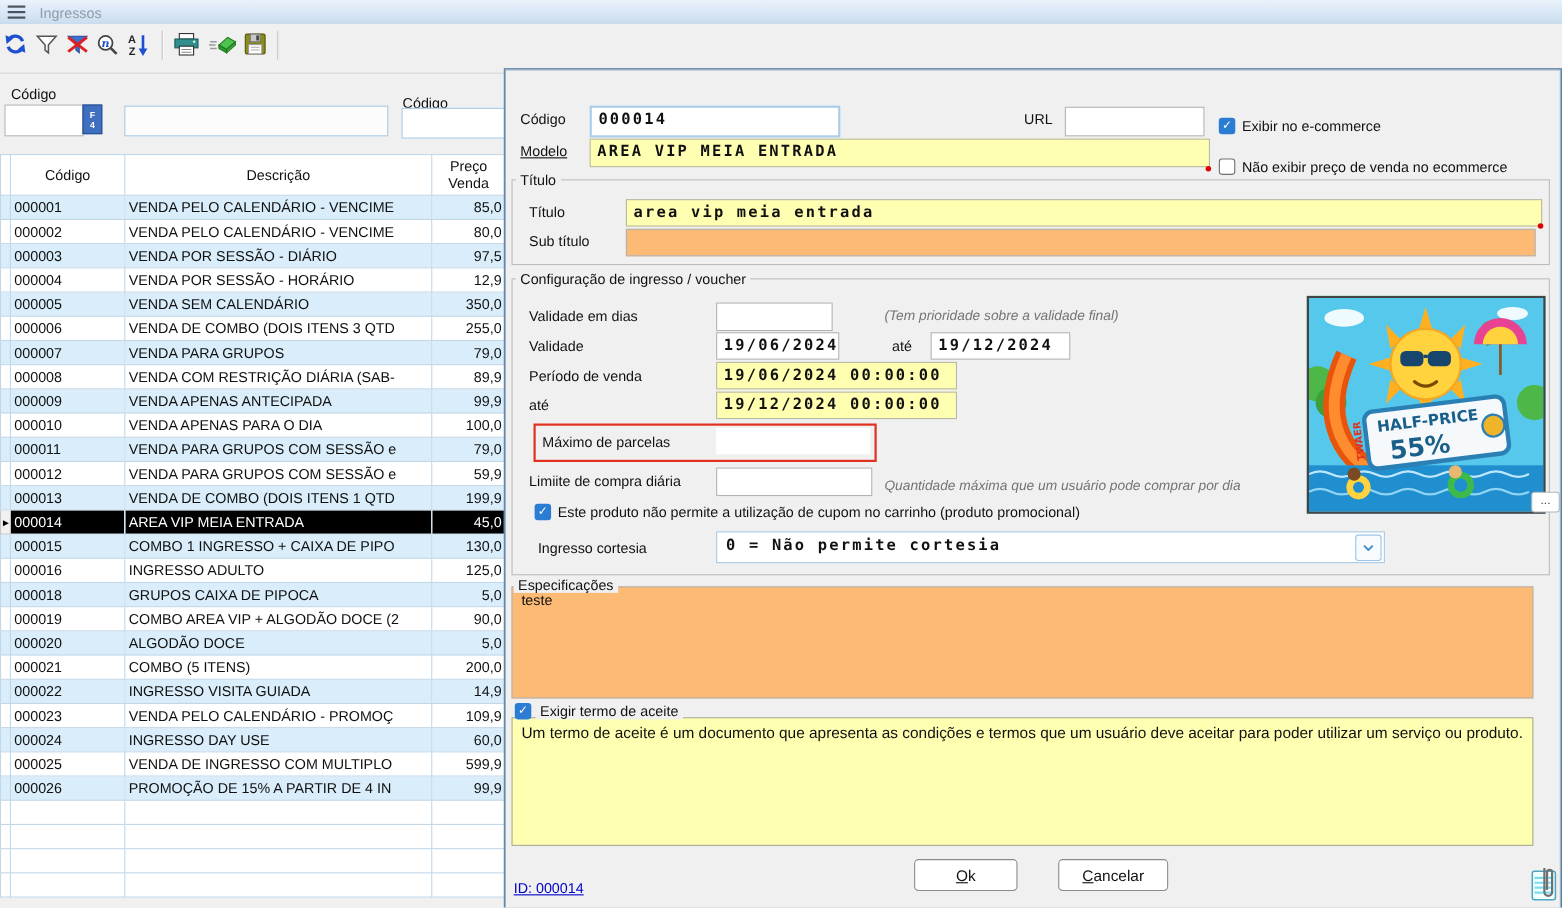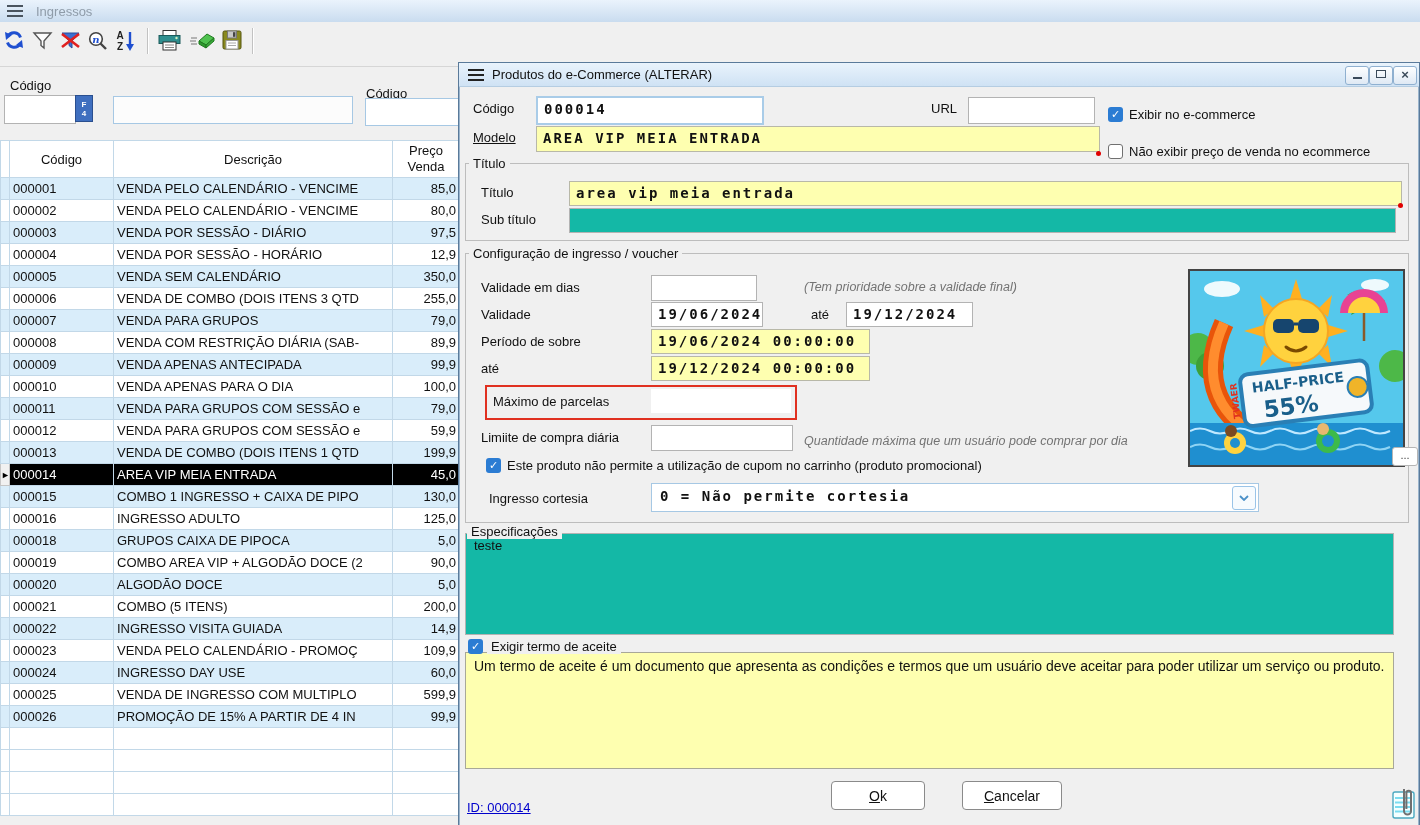--- a/index.html
+++ b/index.html
@@ -37,21 +37,21 @@
   .dialog{left:458px;top:62px;width:960px;height:763px;background:#f0f0f0;
           border:1px solid #5a7a9a;box-shadow:0 0 0 1px #9ab4cc inset;}
   .dtitle{left:0;top:0;width:100%;height:23px;background:linear-gradient(#e9f3fc,#cfe2f4);
           border-bottom:1px solid #b5cde2;}
   .winbtn{width:22px;height:17px;background:linear-gradient(#fdfeff,#dfe9f4);
           border:1px solid #8fb0d0;border-radius:3px;text-align:center;line-height:15px;
           font-size:11px;color:#333;}
   .groupbox{border:1px solid #bdbdbd;}
   .legend{background:#f0f0f0;padding:0 4px;}
   .ylw{background:#feffb0;border:1px solid #b8b8a8;}
-  .wht{background:#14b8a6;border:1px solid #b3b3b3;}
+  .wht{background:#fdba74;border:1px solid #b3b3b3;}
   .mono{font-family:"DejaVu Sans Mono",monospace;font-weight:bold;font-size:14px;
         letter-spacing:2px;line-height:23px;padding-left:6px;white-space:nowrap;overflow:hidden;}
   .note{font-style:italic;color:#737373;font-size:12.5px;}
   .cb{width:15px;height:15px;border-radius:3px;}
   .cb.on{background:#2b7cd3;color:#fff;text-align:center;font-size:11px;line-height:15px;}
   .cb.off{background:#fff;border:1px solid #707070;box-sizing:border-box;}
   .redbox{border:2px solid #e03020;}
   .reddot{width:5px;height:5px;border-radius:50%;background:#e00000;}
   .combo{background:#fff;border:1px solid #a6c8e4;}
   .combobtn{width:22px;height:22px;background:#f7fbfe;border:1px solid #9ac4e8;border-radius:3px;
@@ -350,35 +350,20 @@
       <tr class="empty">
         <td class="rowsel"></td>
         <td></td>
         <td></td>
         <td class="price"></td>
       </tr>
     </tbody>
 </table>
 
 <div class="abs dialog">
-  <div class="abs dtitle">
-    <div class="abs hamb" style="left:9px;top:6px;">
-        <i style="background:#222"></i>
-        <i style="background:#222"></i>
-        <i style="background:#222"></i>
-      </div>
-    <span class="abs" style="left:33px;top:4px;color:#111;">Produtos do e-Commerce (ALTERAR)</span>
-    <div class="abs winbtn" style="left:886px;top:3px;">
-      <div style="width:9px;height:2px;background:#3a4a5a;margin:10px auto 0;"></div>
-    </div>
-    <div class="abs winbtn" style="left:910px;top:3px;">
-      <div style="width:8px;height:6px;border:1.5px solid #3a4a5a;margin:3px auto 0;"></div>
-    </div>
-    <div class="abs winbtn" style="left:934px;top:3px;font-size:13px;font-weight:bold;color:#3a4a5a;">×</div>
-  </div>
 
   <span class="abs" style="left:14px;top:38px;">Código</span>
   <div class="abs mono" style="left:77px;top:33px;width:218px;height:25px;background:#fff;border:2px solid #a9cce8;">000014</div>
 
   <span class="abs" style="left:472px;top:38px;">URL</span>
   <div class="abs plainfield" style="left:509px;top:34px;width:125px;height:25px;"></div>
 
   <div class="abs cb on" style="left:649px;top:44px;">✓</div>
   <span class="abs" style="left:670px;top:44px;">Exibir no e-commerce</span>
 
@@ -402,21 +387,21 @@
 
   <span class="abs" style="left:22px;top:217px;">Validade em dias</span>
   <div class="abs plainfield" style="left:192px;top:212px;width:104px;height:24px;"></div>
   <span class="abs note" style="left:345px;top:217px;">(Tem prioridade sobre a validade final)</span>
 
   <span class="abs" style="left:22px;top:244px;">Validade</span>
   <div class="abs mono plainfield" style="left:192px;top:239px;width:104px;height:23px;">19/06/2024</div>
   <span class="abs" style="left:352px;top:244px;">até</span>
   <div class="abs mono plainfield" style="left:387px;top:239px;width:119px;height:23px;">19/12/2024</div>
 
-  <span class="abs" style="left:22px;top:271px;">Período de sobre</span>
+  <span class="abs" style="left:22px;top:271px;">Período de venda</span>
   <div class="abs mono ylw" style="left:192px;top:266px;width:211px;height:23px;">19/06/2024 00:00:00</div>
 
   <span class="abs" style="left:22px;top:298px;">até</span>
   <div class="abs mono ylw" style="left:192px;top:293px;width:211px;height:23px;">19/12/2024 00:00:00</div>
 
   <div class="abs redbox" style="left:26px;top:322px;width:308px;height:31px;"></div>
   <span class="abs" style="left:34px;top:331px;">Máximo de parcelas</span>
   <div class="abs" style="left:192px;top:326px;width:140px;height:24px;background:#fff;"></div>
 
   <span class="abs" style="left:22px;top:367px;">Limiite de compra diária</span>

